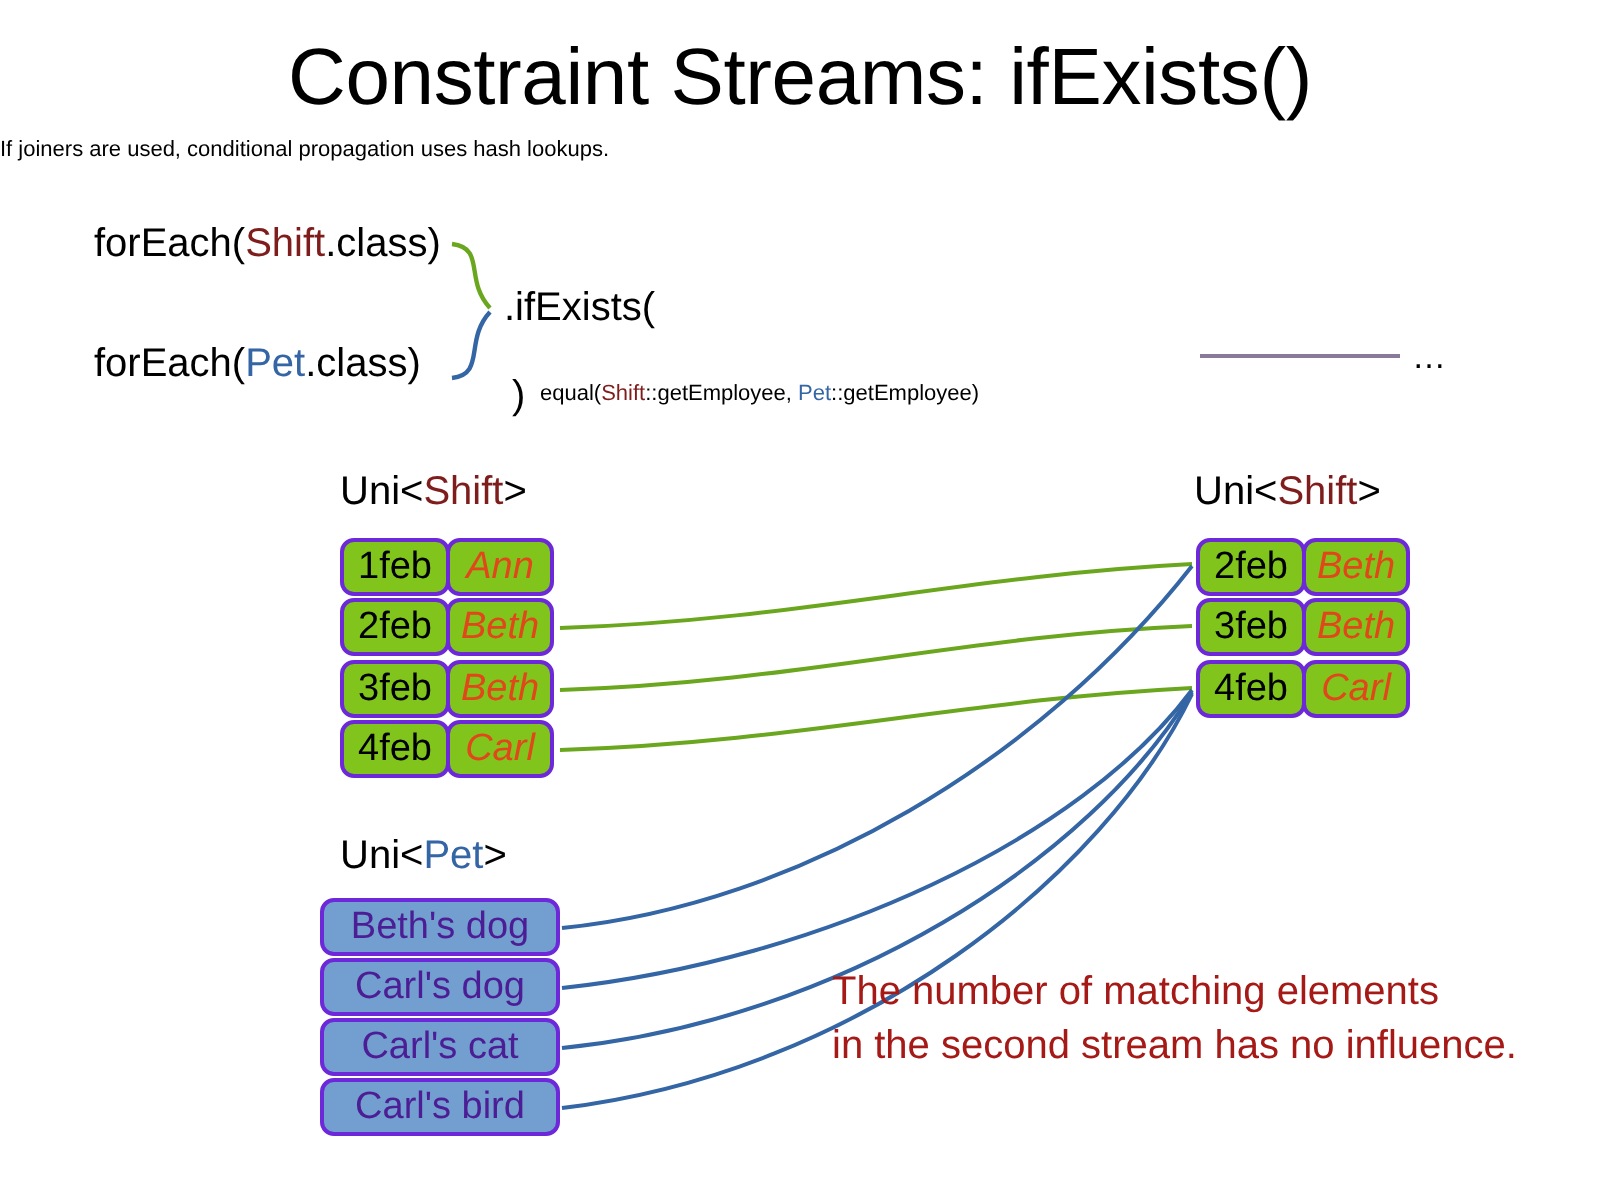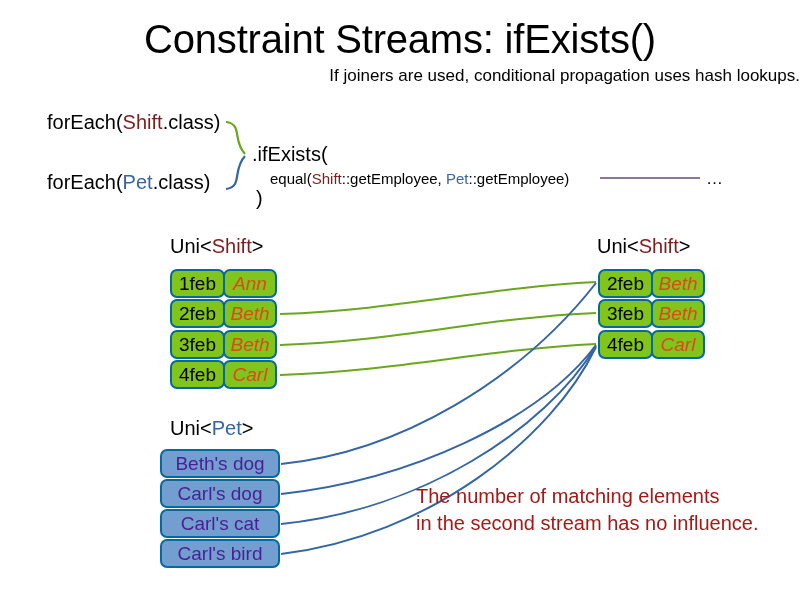--- a/index.html
+++ b/index.html
@@ -41,37 +41,37 @@
     line-height: 46px;
     font-weight: normal;
     letter-spacing: -0.2px;
     white-space: nowrap;
   }
   .subtitle {
     position: absolute;
     left: 0;
     top: 66px;
     width: 800px;
-    text-align: right;
-    font-size: 17px;
+    text-align: left;
+    font-size: 11px;
     line-height: 19px;
     white-space: nowrap;
   }
 
   
   .code-line {
     position: absolute;
     font-size: 20px;
     line-height: 24px;
     white-space: nowrap;
   }
   .code-foreach-shift { left: 47px; top: 110px; }
   .code-foreach-pet   { left: 47px; top: 170px; }
   .code-ifexists      { left: 252px; top: 142px; }
-  .code-equal         { left: 270px; top: 170px; font-size: 15px; line-height: 18px; }
+  .code-equal         { left: 270px; top: 188px; font-size: 11px; line-height: 18px; }
   .code-close-paren   { left: 256px; top: 186px; }
   .ellipsis {
     position: absolute;
     left: 706px;
     top: 169px;
     font-size: 17px;
     line-height: 20px;
   }
   .tok-shift { color: #7f1d1d; text-align: center; }
   .tok-pet   { color: #3465a4; }
@@ -88,21 +88,21 @@
   .uni-left-pet    { left: 170px; top: 416px; }
 
   
   .tuple-row {
     position: absolute;
     display: flex;
     gap: 0px;
   }
   .cell {
     box-sizing: border-box;
-    border: 2px solid #0369a1;
+    border: 2px solid #6d28d9;
     border-radius: 7px;
     height: 29px;
     display: flex;
     align-items: center;
     justify-content: center;
     font-size: 19px;
     line-height: 19px;
     white-space: nowrap;
     position: relative;
   }

